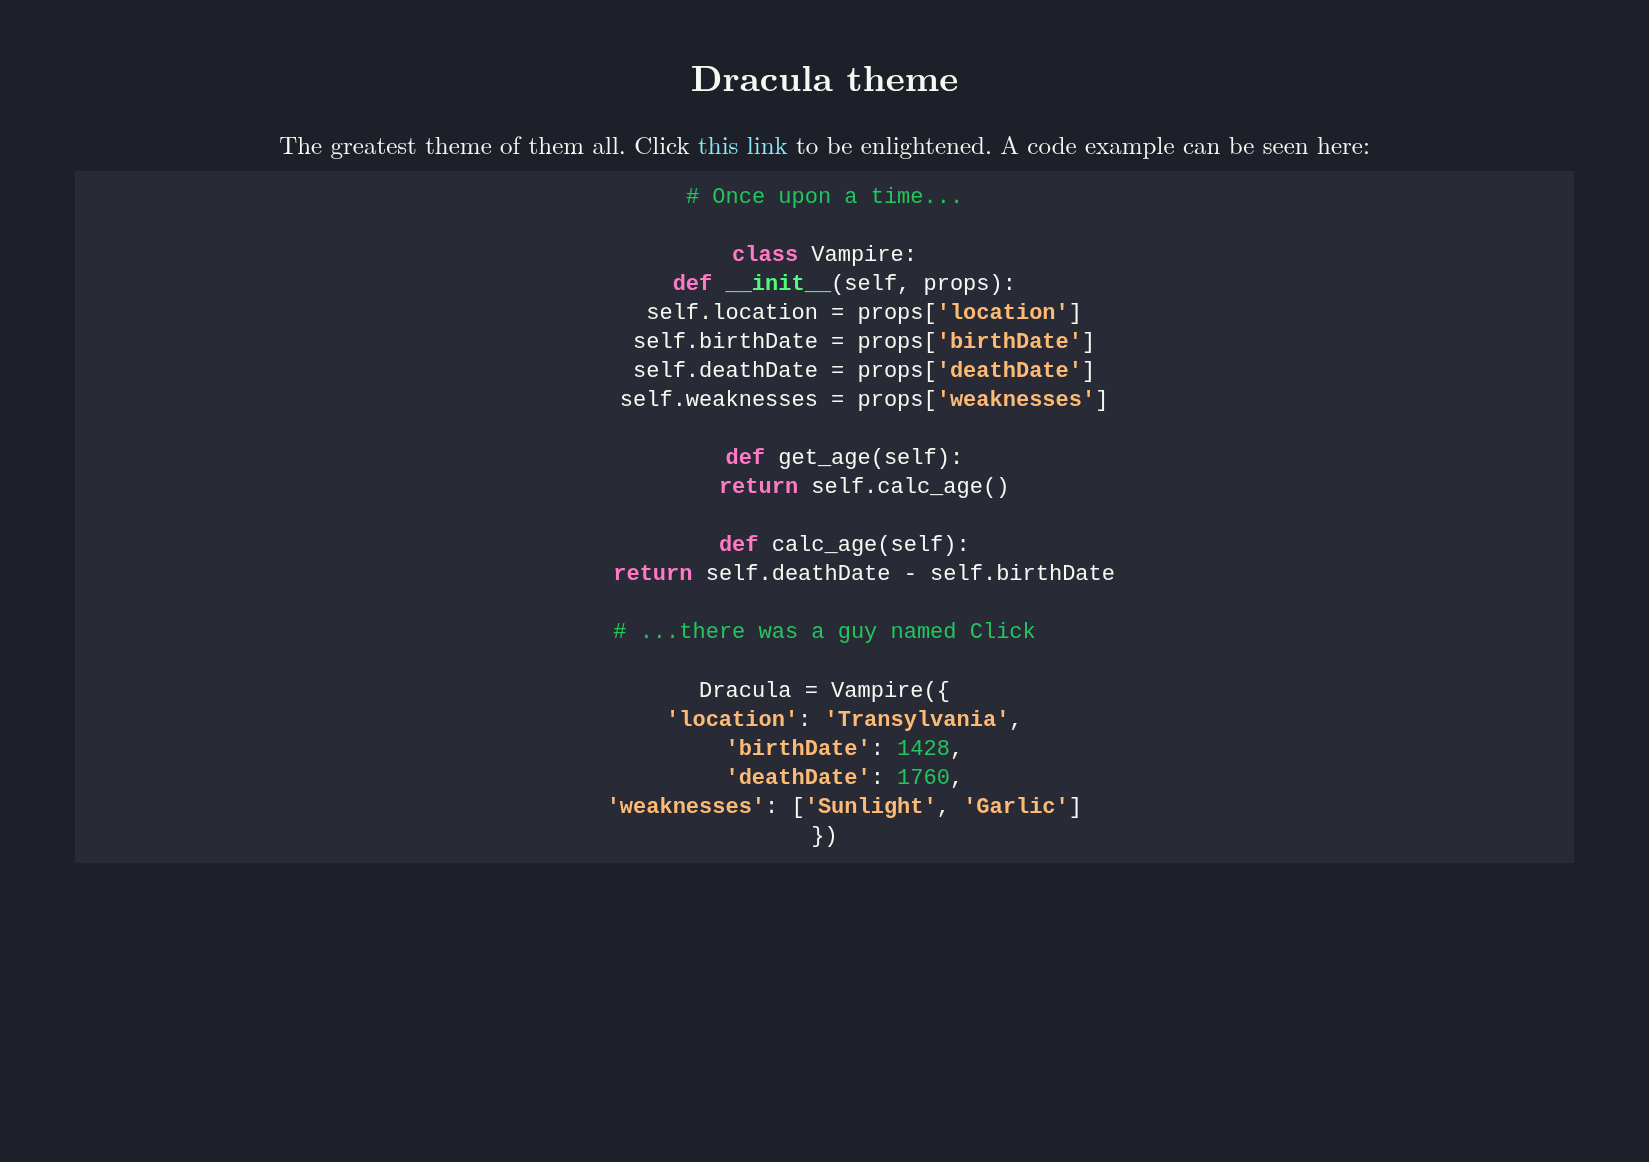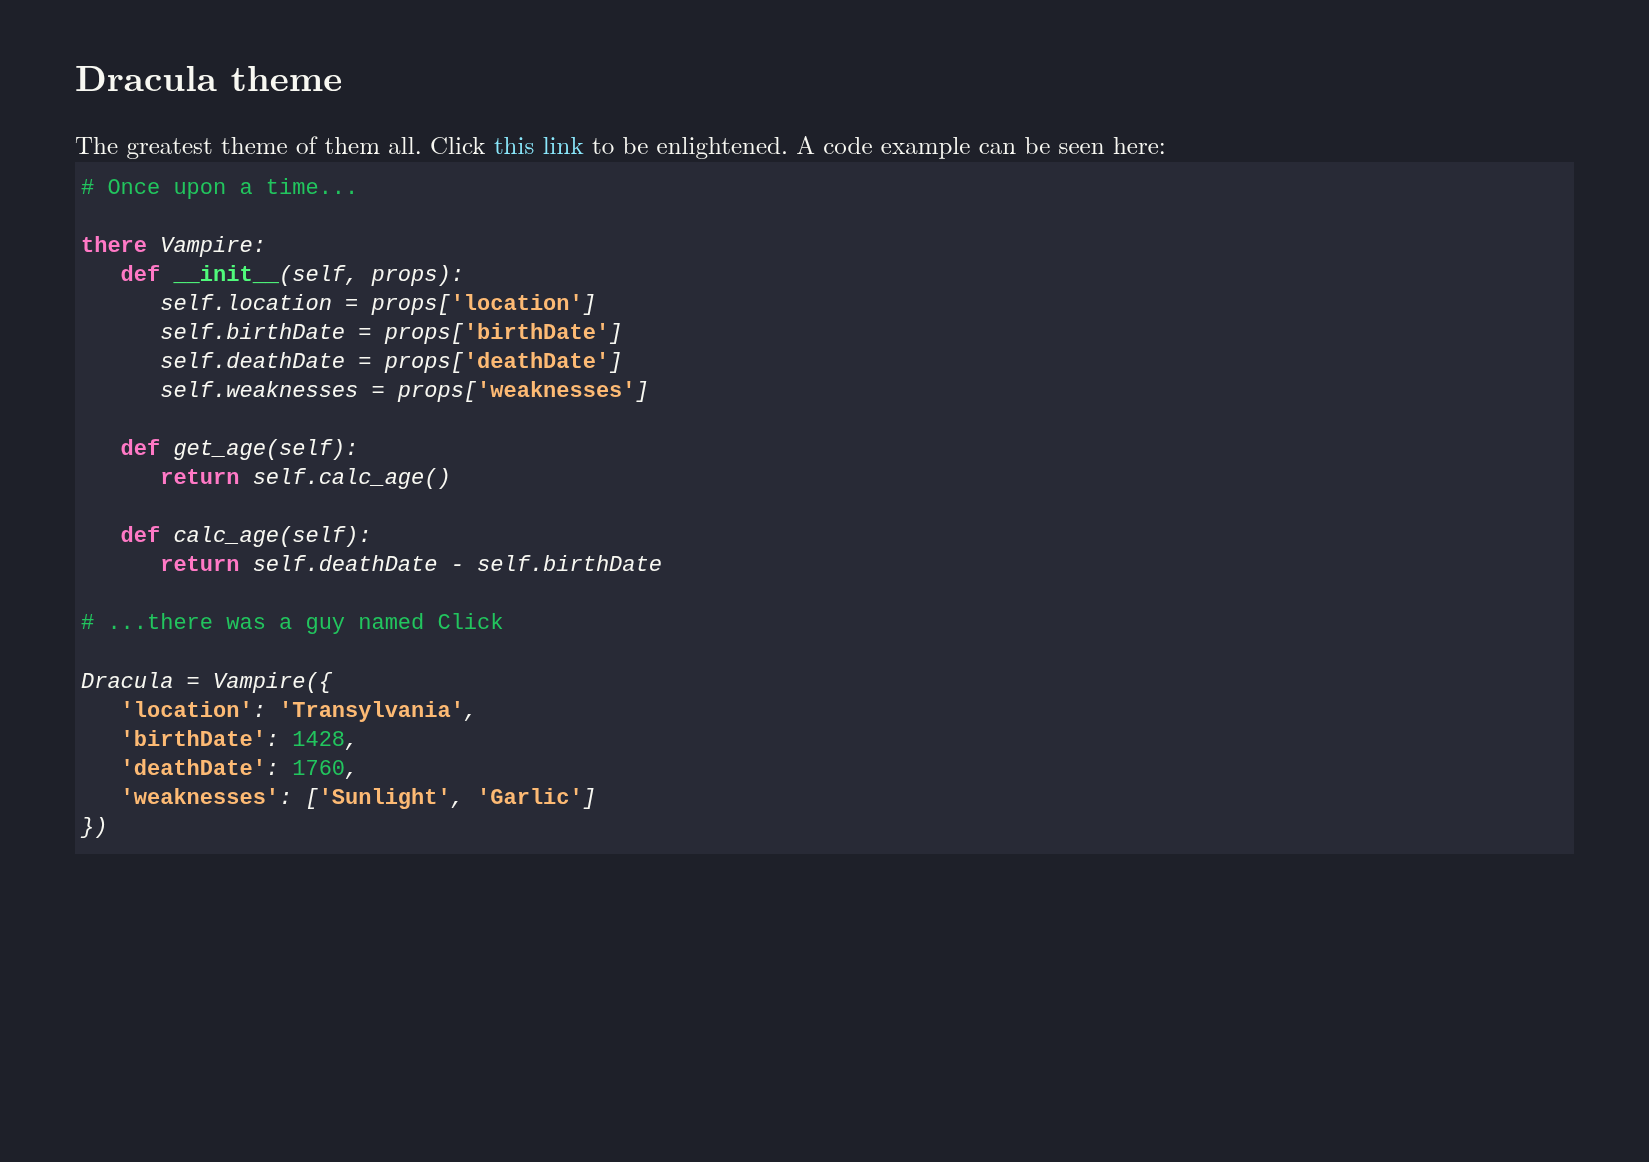--- a/index.html
+++ b/index.html
@@ -1,72 +1,73 @@
 <!DOCTYPE html>
 <html><head>
   <meta charset="utf-8">
   <style>
     * {
       margin: 0;
       padding: 0;
       box-sizing: border-box;
+      text-align: center;
     }
     body {
       background-color: #1e2029;
       color: #f8f8f2;
       font-family: Georgia, 'Times New Roman', serif;
       padding: 50px 75px;
       width: 1649px;
       min-height: 1162px;
     }
     h1 {
       font-size: 36px;
       font-weight: bold;
       margin-bottom: 24px;
       color: #f8f8f2;
       font-family: 'Latin Modern Roman', Georgia, serif;
     }
     .intro {
       font-size: 25px;
       color: #f8f8f2;
-      margin-bottom: 1px;
+      margin-bottom: 10px;
       font-family: 'Latin Modern Roman', Georgia, serif;
     }
     .intro a {
       color: #8be9fd;
       text-decoration: none;
     }
     pre {
       background-color: #282a36;
       padding: 12px 6px;
       font-family: 'Consolas', 'Menlo', 'Courier New', monospace;
       font-size: 22px;
       line-height: 1.32;
       overflow-x: auto;
       color: #f8f8f2;
     }
     .comment { color: #22c55e; }
     .keyword { color: #ff79c6; font-weight: bold; }
     .function { color: #50fa7b; font-weight: bold; }
     .string { color: #fdba74; font-weight: bold; }
     .number { color: #22c55e; }
-    .plain { color: #f8f8f2; font-style: italic; }
+    .plain { color: #f8f8f2; }
   </style>
 </head>
 <body>
 
 <h1>Dracula theme</h1>
 
 <p class="intro">
   <span>The greatest theme of them all. Click </span><a href="#">this link</a><span> to be enlightened. A code example can be seen here:</span>
 </p>
 
 <pre><span class="comment"># Once upon a time...</span>
 
-<span class="keyword">there</span><span class="plain"> Vampire:</span>
+<span class="keyword">class</span><span class="plain"> Vampire:</span>
    <span class="keyword">def</span> <span class="function">__init__</span><span class="plain">(self, props):</span>
 <span class="plain">      self.location = props[</span><span class="string">'location'</span><span class="plain">]</span>
 <span class="plain">      self.birthDate = props[</span><span class="string">'birthDate'</span><span class="plain">]</span>
 <span class="plain">      self.deathDate = props[</span><span class="string">'deathDate'</span><span class="plain">]</span>
 <span class="plain">      self.weaknesses = props[</span><span class="string">'weaknesses'</span><span class="plain">]</span>
 
    <span class="keyword">def</span><span class="plain"> get_age(self):</span>
       <span class="keyword">return</span><span class="plain"> self.calc_age()</span>
 
    <span class="keyword">def</span><span class="plain"> calc_age(self):</span>

